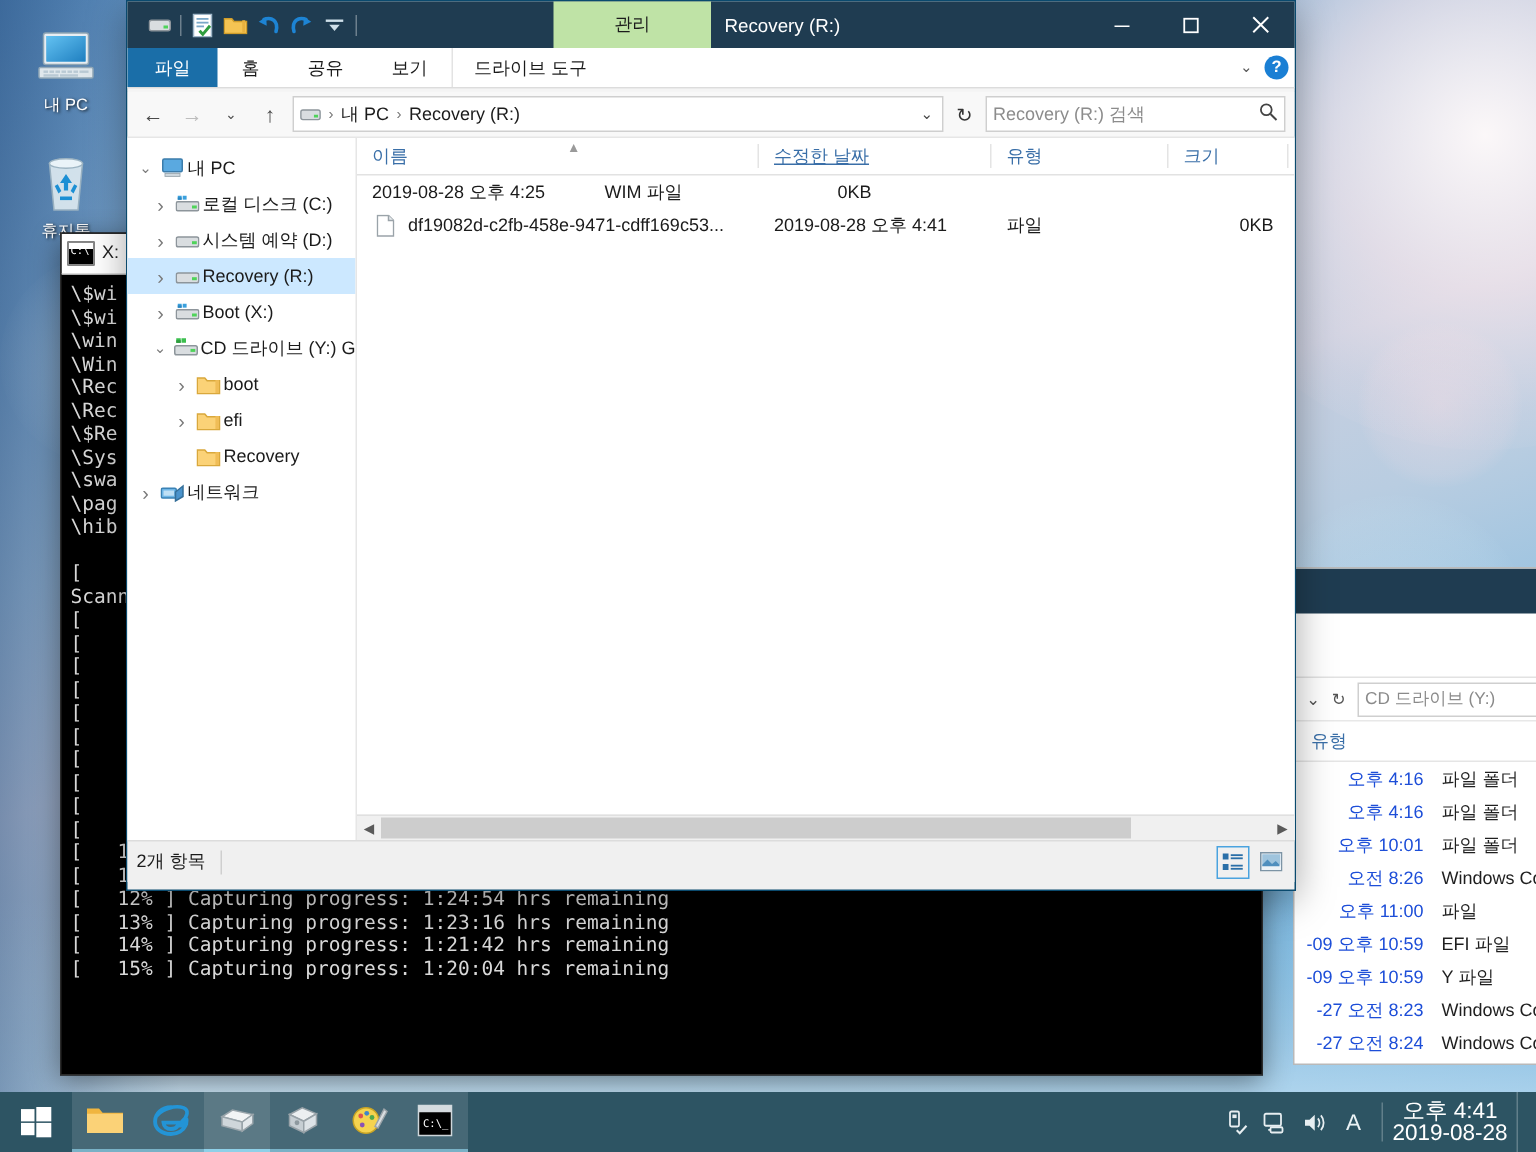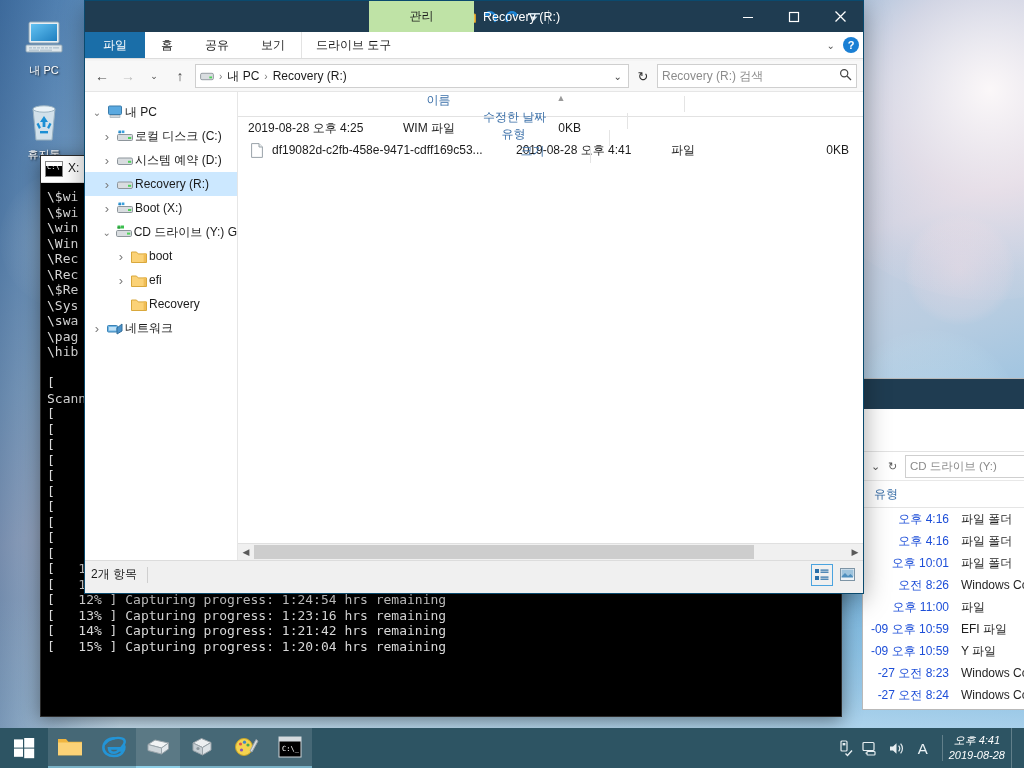--- a/index.html
+++ b/index.html
@@ -121,21 +121,20 @@
   
   #explorer {
     position: absolute; left: 84px; top: 0px; width: 778px; height: 592px;
     background: #f0f0f0; border: 1px solid #0a4a6e;
     box-shadow: 0 6px 24px rgba(0,0,0,0.35);
     font-size: 12px; color: #1a1a1a;
   }
   #ex-titlebar {
     height: 31px; background: #1f3c51; display: flex; align-items: center;
     position: relative;
-    justify-content: center;
   }
   #qat { display: flex; align-items: center; gap: 0px; padding-left: 10px; height: 31px;}
   .qat-btn { width: 22px; height: 22px; display:flex; align-items:center; justify-content:center; }
   .qat-sep { width: 1px; height: 14px; background: rgba(255,255,255,0.35); margin: 0 3px; }
   #ctx-tab {
     position: absolute; left: 284px; top: 0px; width: 105px; height: 31px;
     background: #bfe3a6; color: #1b1b1b; font-size: 12px;
     display:flex; align-items:center; justify-content:center;
   }
   #ex-title {
@@ -194,29 +193,29 @@
   .tree-item.selected { background: #cce8ff; }
   .tw { width: 16px; display:flex; align-items:center; justify-content:center; color:#7b7b7b; font-size: 10px; }
   .tico { width: 20px; display:flex; align-items:center; justify-content:center; }
   .lvl1 { padding-left: 4px; }
   .lvl2 { padding-left: 14px; }
   .lvl3 { padding-left: 28px; }
 
   #list-pane { flex: 1; display:flex; flex-direction: column; background:#fff; }
   #col-header {
     height: 24px; border-bottom: 1px solid #e2e2e2; display:flex; align-items:center;
-    color:#3a6fa8; font-size: 12px; position: relative; flex-direction: column;
+    color:#3a6fa8; font-size: 12px; position: relative;
   }
   .col { position: relative; height: 24px; display:flex; align-items:center; padding-left: 10px; box-sizing:border-box;}
   .col::after {
     content:''; position:absolute; right:0; top: 4px; width:1px; height: 16px; background:#e4e4e4;
   }
   #sort-caret { position:absolute; left: 140px; top: 1px; color:#9a9a9a; font-size: 9px;}
   .c-name { width: 268px; }
-  .c-date { width: 155px; }
+  .c-date { width: 155px; text-decoration: underline; }
   .c-type { width: 118px; }
   .c-size { width: 80px; }
 
   .file-row { height: 22px; display:flex; align-items:center; font-size: 12px; color:#1b1b1b; }
   .f-name { width: 268px; display:flex; align-items:center; padding-left: 10px; box-sizing:border-box; overflow:hidden; white-space:nowrap;}
   .f-date { width: 155px; padding-left: 10px; box-sizing:border-box; color:#1b1b1b; white-space:nowrap;}
   .f-type { width: 118px; padding-left: 10px; box-sizing:border-box; white-space:nowrap;}
   .f-size { width: 80px; text-align: right; padding-right: 10px; box-sizing:border-box; }
   .fico { width: 18px; height: 16px; margin-right: 6px; display:flex; align-items:center; justify-content:center;}
 
@@ -244,21 +243,21 @@
   }
   #start-btn { width: 48px; height: 40px; display:flex; align-items:center; justify-content:center;}
   .tb-btn {
     width: 44px; height: 40px; display:flex; align-items:center; justify-content:center;
   }
   .tb-btn.active { background: rgba(255,255,255,0.22); border-bottom: 2px solid #8fd0e8; box-sizing:border-box;}
   .tb-btn.open { background: rgba(255,255,255,0.12); border-bottom: 2px solid rgba(143,208,232,0.7); box-sizing:border-box;}
   #tray { margin-left:auto; display:flex; align-items:center; height: 40px; padding-right: 4px; gap: 0px;}
   .tray-ico { width: 26px; height: 40px; display:flex; align-items:center; justify-content:center; color:#eaf2f5; }
   #tray-sep { width:1px; height: 26px; background: rgba(255,255,255,0.25); margin: 0 6px;}
-  #clock { color:#fff; font-size: 11px; line-height: 15px; text-align:center; padding-right: 6px; font-style: italic;}
+  #clock { color:#fff; font-size: 15px; line-height: 15px; text-align:center; padding-right: 6px;}
   #show-desktop { width: 8px; height: 40px; border-left: 1px solid rgba(255,255,255,0.25);}
 </style>
 </head>
 <body>
 
 <div class="wp-glow" id="wp-sun"></div>
 <div class="wp-glow" id="wp-flare1"></div>
 <div class="wp-glow" id="wp-flare2"></div>
 <div class="wp-glow" id="wp-flare3"></div>
 <div id="wp-cloud1"></div>

